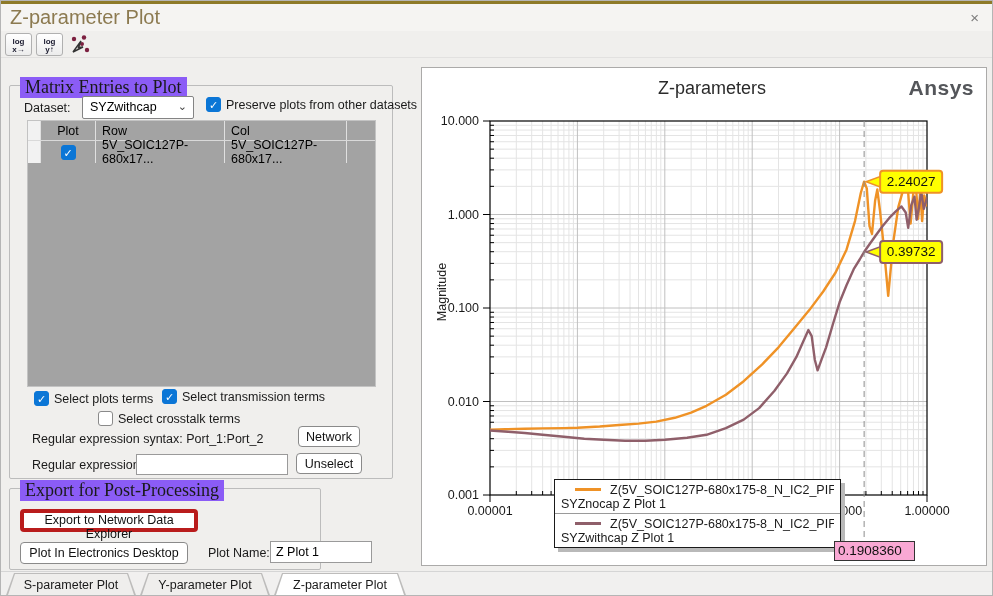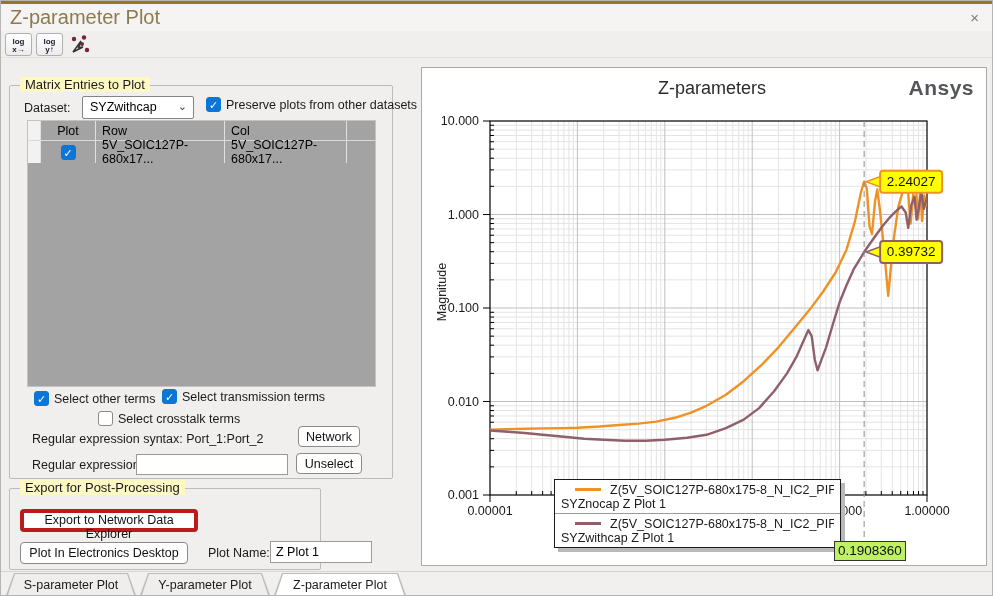--- a/index.html
+++ b/index.html
@@ -11,21 +11,21 @@
   .titlebar .close { position:absolute; right:13px; top:5px; font-size:15px; color:#7d7d7d; cursor:default; }
   .toolbar { position:absolute; left:0; top:30px; width:100%; height:27px; border-bottom:1px solid #e2e1e0; }
   .tbtn { position:absolute; top:2px; width:27px; height:23px; border:1px solid #b0b0b0; border-radius:3px;
           background:linear-gradient(#ffffff,#ececec); font-family:"Liberation Sans",sans-serif; cursor:pointer;
           font-size:8px; font-weight:bold; color:#1a1a2e; line-height:8px; text-align:center; padding-top:3px; }
   .tbtn span{display:block}
   .scatter-tool { position:absolute; left:68px; top:3px; width:22px; height:21px; cursor:pointer; }
 
   
   .groupbox { position:absolute; border:1px solid #bcbcbc; border-radius:2px; }
-  .glabel { position:absolute; top:-9px; left:10px; background:#fef9c3; padding:0 5px; font-size:13px; color:#1a1a1a; white-space:nowrap; }
+  .glabel { position:absolute; top:-9px; left:10px; background:#8b5cf6; padding:0 5px; font-size:18px; color:#1a1a1a; white-space:nowrap;font-family:Liberation Serif, serif; }
   .lbl { font-size:12.5px; color:#1a1a1a; white-space:nowrap; }
 
   
   .cb { width:15px; height:15px; border:1px solid #8a8a8a; border-radius:3px; background:#fff; display:inline-block; }
   .cb.checked { background:#0b76d6; border-color:#0b76d6; color:#fff; text-align:center; line-height:14px; font-size:11px; }
   .cb.checked::after { content:"✓"; }
   .cbrow { position:absolute; display:flex; align-items:center; gap:5px; }
 
   
   .dselect { position:absolute; width:112px; height:23px; background:#fff; border:1px solid #848484; border-radius:2px;
@@ -54,21 +54,21 @@
   .ansys { position:absolute; right:12px; top:8px; font-size:21px; font-weight:bold; color:#54565a; letter-spacing:0.5px; }
   .ylabel { position:absolute; left:-27px; top:214px; width:100px; height:20px; text-align:center; font-size:12.5px; color:#222;
             transform:rotate(-90deg); }
   .legendbox { position:absolute; left:132px; top:411px; width:287px; background:#fff; border:1px solid #1a1a1a;
                box-shadow:4px 4px 0 0 #b9b9b9; font-size:12.5px; color:#1a1a1a; }
   .lg-entry { padding:3px 6px 2px 6px; }
   .lg-entry + .lg-entry { border-top:1px solid #9a9a9a; }
   .lg-row1 { padding-left:14px; white-space:nowrap; overflow:hidden; }
   .lg-swatch { display:inline-block; width:26px; height:3px; margin-right:9px; vertical-align:3px; }
   .lg-row2 { white-space:nowrap; }
-  .readout { position:absolute; left:412px; top:473px; width:72px; height:20px; background:#bef264; border:1px solid #333;
+  .readout { position:absolute; left:412px; top:473px; width:81px; height:20px; background:#f9a8d4; border:1px solid #333;
              font-size:13.5px; color:#111; padding:1px 0 0 3px; }
 
   
   .tabbar { position:absolute; left:0; top:570px; width:100%; height:26px; background:#f1f0ef; border-top:1px solid #d5d5d5; }
   .tab { position:absolute; top:1px; height:25px; cursor:pointer;
          clip-path:polygon(0 100%, 9px 0, calc(100% - 9px) 0, 100% 100%); background:#bdbcbb; }
   .tab .fill { position:absolute; inset:0; background:#efeeec;
          clip-path:polygon(2px 100%, 10px 1px, calc(100% - 10px) 1px, calc(100% - 2px) 100%);
          text-align:center; font-size:12.5px; color:#1a1a1a; line-height:24px; }
   .tab.active .fill { background:#ffffff; }
@@ -131,21 +131,21 @@
           <span class="cb checked"></span>
         </div>
         <div class="mt-cell c-row">5V_SOIC127P-680x17...</div>
         <div class="mt-cell c-col">5V_SOIC127P-680x17...</div>
         <div class="mt-cell c-fill"></div>
       </div>
     </div>
 
     <div class="cbrow" style="left:24px; top:305px;">
       <span class="cb checked"></span>
-      <span class="lbl">Select other terms</span>
+      <span class="lbl">Select plots terms</span>
     </div>
     <div class="cbrow" style="left:152px; top:303px;">
       <span class="cb checked"></span>
       <span class="lbl">Select transmission terms</span>
     </div>
     <div class="cbrow" style="left:88px; top:325px;">
       <span class="cb"></span>
       <span class="lbl">Select crosstalk terms</span>
     </div>
 

